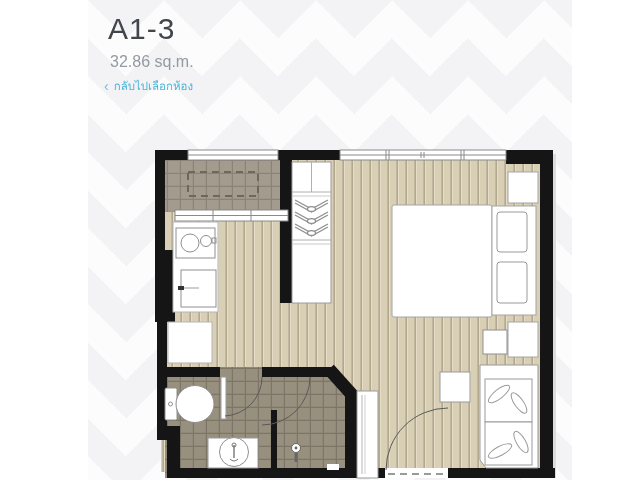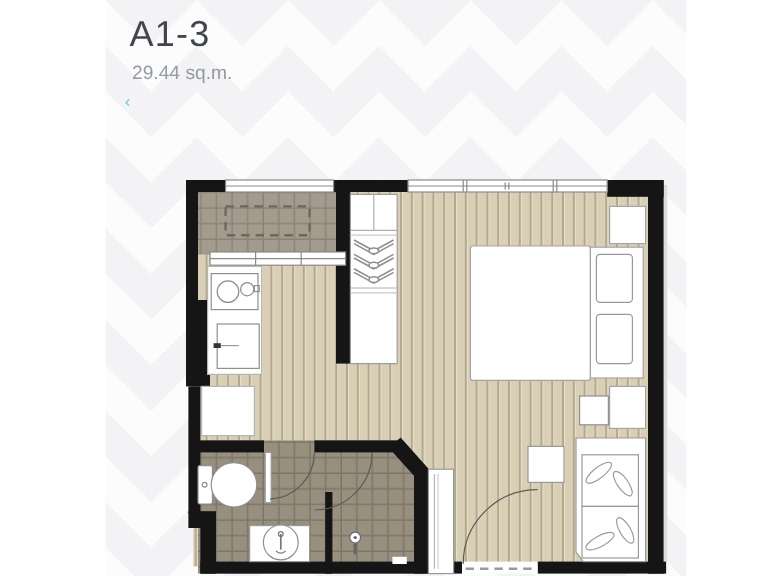--- a/index.html
+++ b/index.html
@@ -22,23 +22,24 @@
   svg .wallfill{fill:#151515;}
   .plan{position:absolute;left:155px;top:148px;}
 </style>
 </head>
 <body>
 
 <div class="page">
   <div class="chevron-bg"></div>
 
   <div class="title">A1-3</div>
-  <div class="area">29.44 sq.m.</div>
+  <div class="area">32.86 sq.m.</div>
   <a class="back-link">
     <span class="chev">‹</span>
+    <span>กลับไปเลือกห้อง</span>
   </a>
 
   <svg class="plan" width="402" height="332" viewBox="0 0 402 332">
     <defs>
       <pattern id="wood" width="9" height="9" patternUnits="userSpaceOnUse">
         <rect width="9" height="9" fill="#d9cfb5"></rect>
         <rect x="0" width="0.9" height="9" fill="#e7dfc9"></rect>
         <rect x="7.4" width="1.6" height="9" fill="#b2a890"></rect>
       </pattern>
       <pattern id="bathtile" width="13" height="13" patternUnits="userSpaceOnUse">

